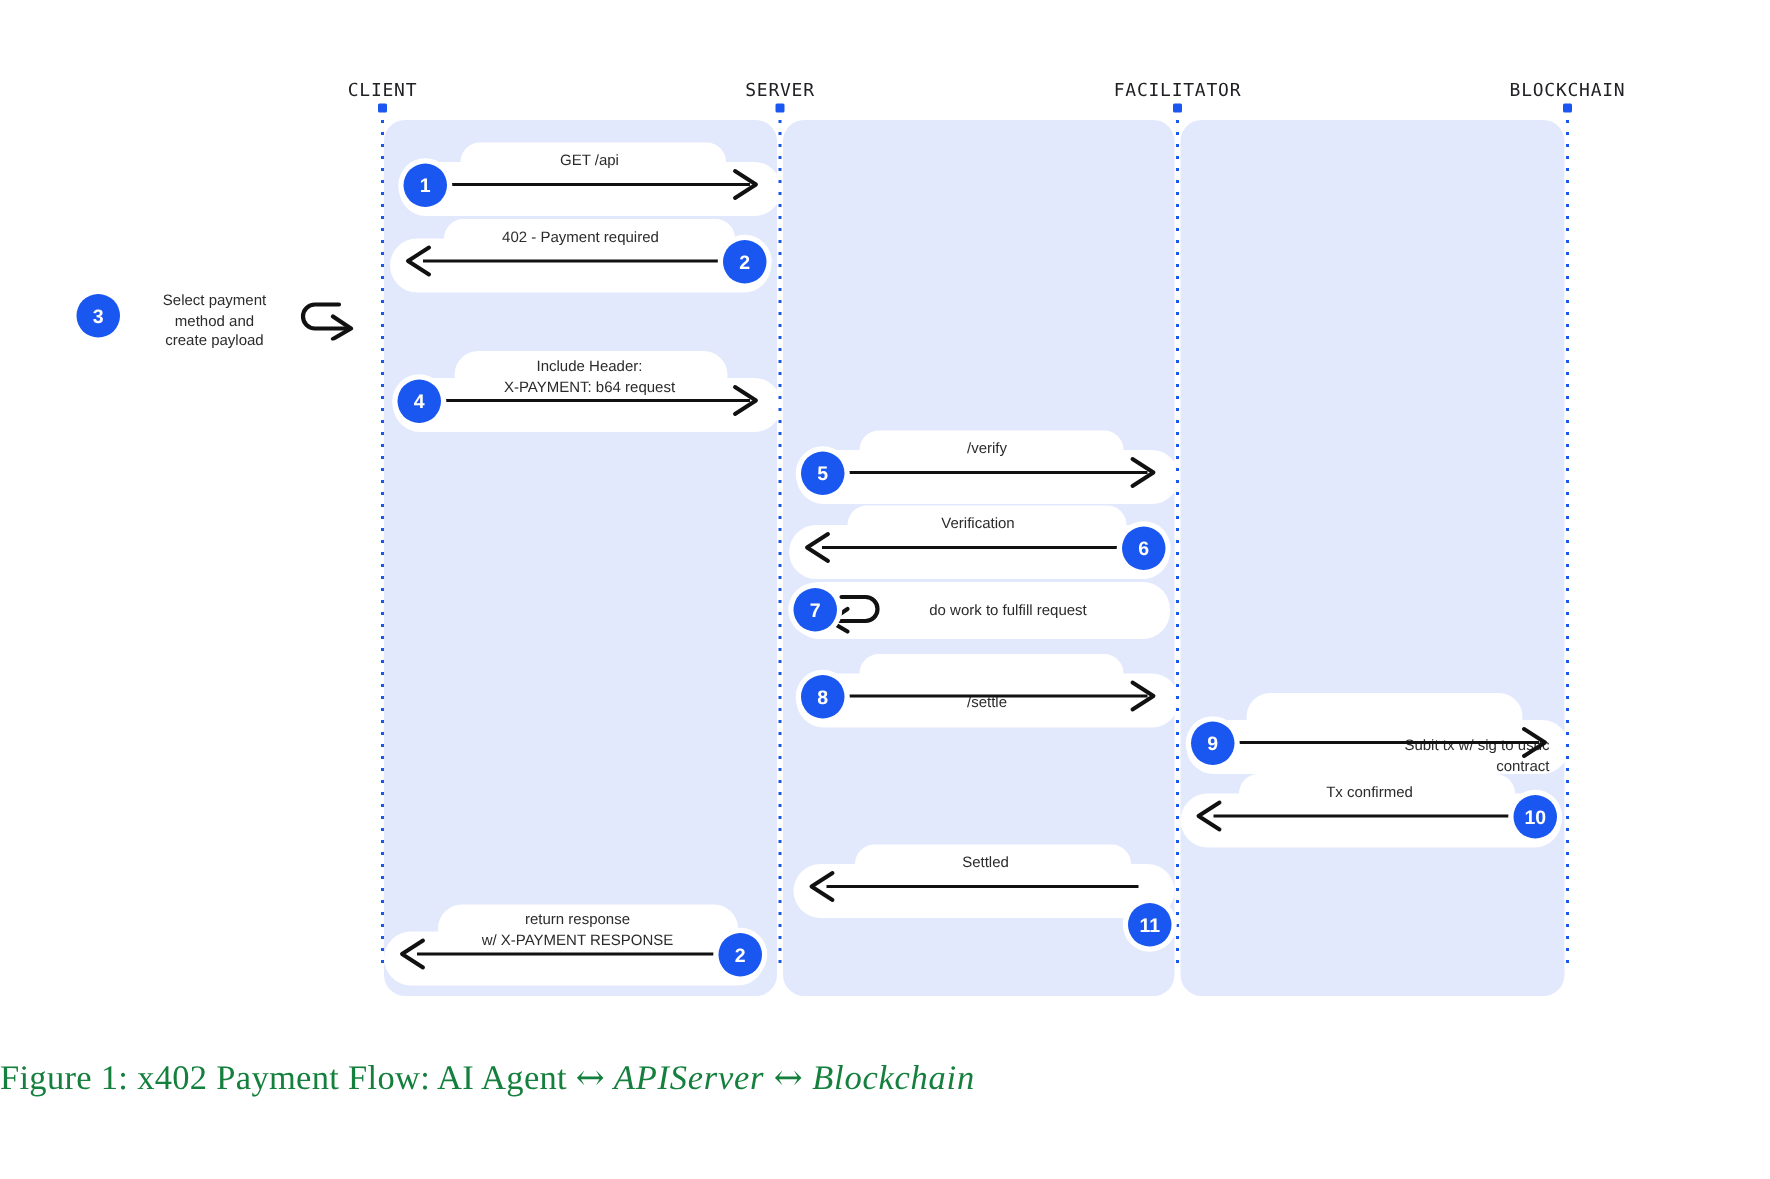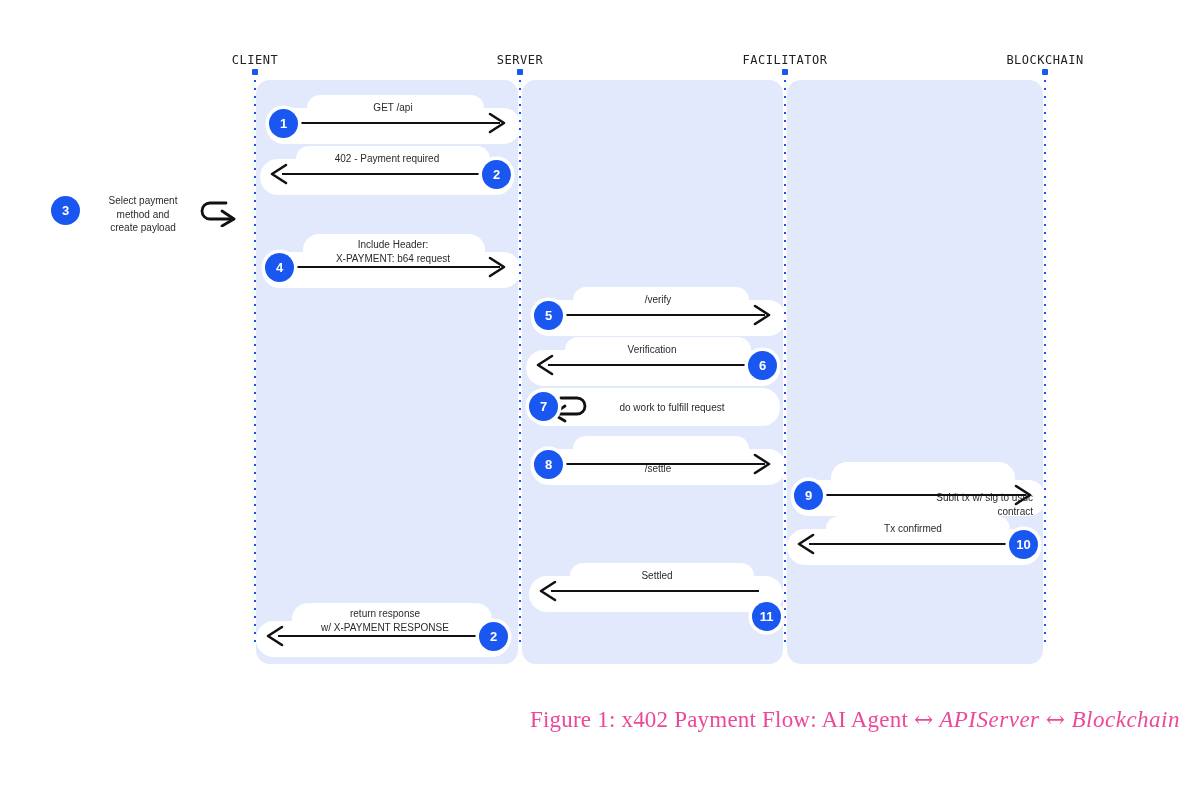--- a/index.html
+++ b/index.html
@@ -131,24 +131,24 @@
     position: absolute;
     z-index: 5;
   }
   .loop-icon svg { display: block; }
 
   
   .caption {
     position: absolute;
     width: 100%;
     top: 706px;
-    text-align: right;
+    text-align: left;
     font-family: "Liberation Serif", "DejaVu Serif", serif;
     font-size: 23px;
-    color: #ec4899;
+    color: #15803d;
     letter-spacing: 0.2px;
   }
   .caption .mathit {
     font-style: italic;
     font-family: "Liberation Serif", "DejaVu Serif", serif;
     letter-spacing: 0.5px;
   }
   .caption .arrow-glyph { font-family: "DejaVu Serif", serif; }
 </style>
 </head>

